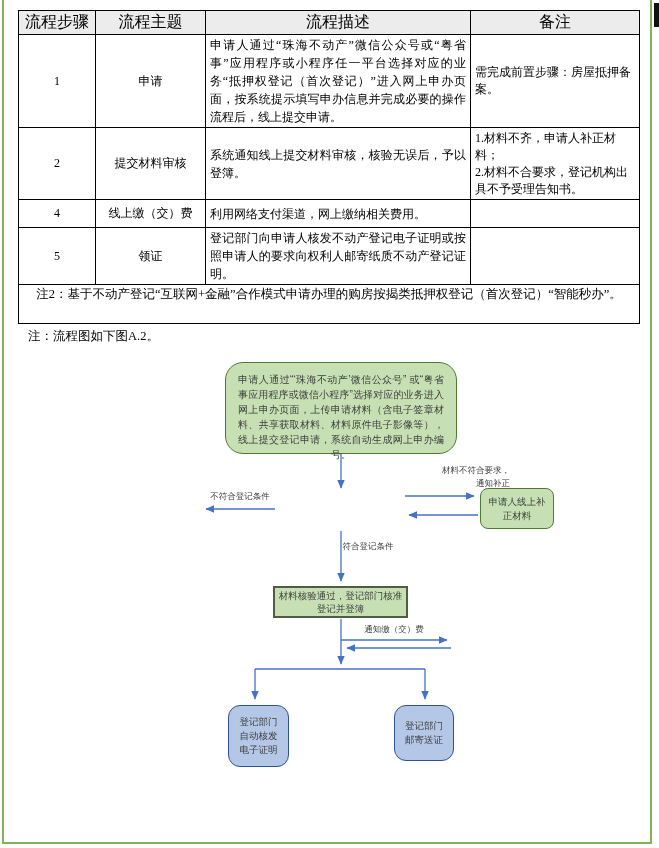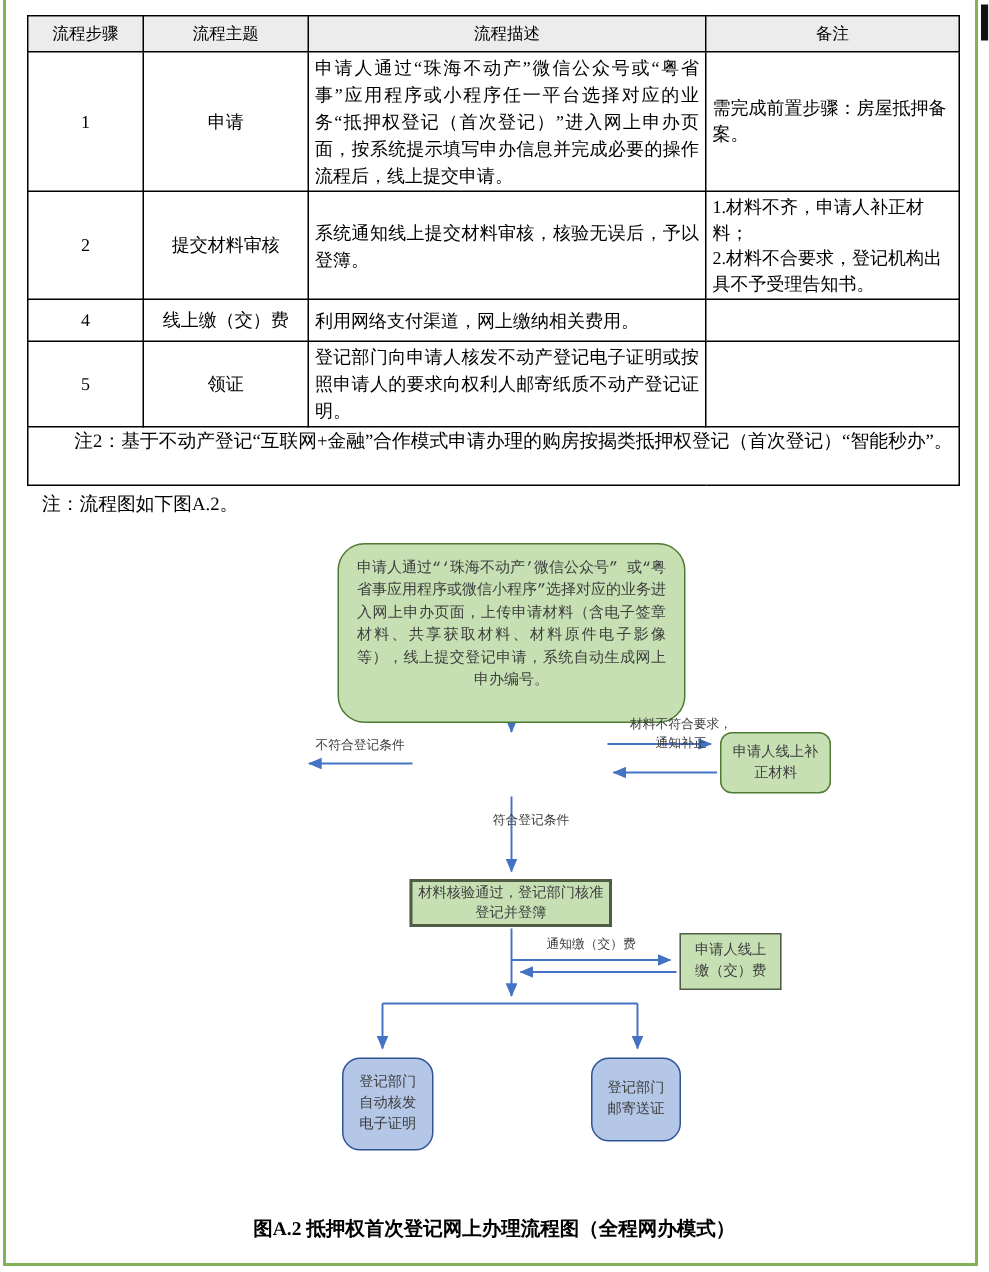--- a/index.html
+++ b/index.html
@@ -6,58 +6,58 @@
   .page{position:relative;width:659px;height:848px;background:#ffffff;overflow:hidden;
         font-family:"Liberation Serif",serif;color:#000;}
   .green-frame{position:absolute;left:2px;top:-3px;right:7px;bottom:4px;
         border:2px solid var(--frame-green,#82b356);pointer-events:none;}
   .corner-mark{position:absolute;right:0;top:3px;width:5px;height:24px;background:#111;}
 
   
   .proc-table{position:absolute;left:18px;top:10px;width:621px;border-collapse:collapse;
         table-layout:fixed;font-size:12px;}
   .proc-table th,.proc-table td{border:1px solid #000;padding:1px 4px;overflow:hidden;box-sizing:border-box;}
-  .proc-table th{background:#ececec;font-weight:normal;font-size:11px;height:24px;text-align:center;}
+  .proc-table th{background:#ececec;font-weight:normal;font-size:16px;height:24px;text-align:center;}
   .c-step,.c-theme{text-align:center;vertical-align:middle;}
   .c-desc{text-align:justify;vertical-align:middle;line-height:18px;}
   .c-remark{vertical-align:middle;line-height:17px;white-space:pre-line;text-align:left;}
   .r1{height:93px;} .r2{height:72px;} .r3{height:28px;} .r4{height:35px;}
   .footnote-row{height:39px;}
-  .footnote-cell{vertical-align:top;padding:4px 6px;font-size:12.5px;text-align:right;}
+  .footnote-cell{vertical-align:top;padding:4px 6px;font-size:12.5px;text-align:center;}
 
   .note{position:absolute;left:28px;top:308px;font-size:12.5px;margin-top:20px;}
 
   
   .flowchart{position:absolute;left:0;top:340px;width:659px;height:460px;
         font-family:"Liberation Sans",sans-serif;color:#3d3d3d;}
   .arrows{position:absolute;left:0;top:0;}
   .fc-box{position:absolute;display:flex;align-items:center;justify-content:center;
         text-align:center;box-sizing:border-box;white-space:pre-line;}
-  .start{left:225px;top:22px;width:232px;height:120px;display:block;
+  .start{left:225px;top:22px;width:232px;height:92px;display:block;
         background:var(--green-fill,#c6e0b4);border:1.5px solid var(--green-border,#4e7a33);
         border-radius:18px;font-size:10px;line-height:15px;padding:9px 12px 0 12px;
-        white-space:normal;text-align:justify;text-align-last:center;font-family:Liberation Mono, monospace;}
+        white-space:normal;text-align:justify;text-align-last:center;}
   .review{left:277px;top:154px;width:126px;height:37px;background:var(--blue-fill,#b4c7e7);
         border:1.5px solid #404040;font-size:9.5px;}
   .reject{left:120px;top:147px;width:82px;height:41px;background:var(--blue-fill,#b4c7e7);
         border:1.5px solid var(--blue-border,#2f5496);border-radius:8px;font-size:9.5px;line-height:14px;}
   .supplement{left:480px;top:148px;width:74px;height:41px;background:var(--green-fill,#c6e0b4);
         border:1.5px solid var(--green-border,#4e7a33);border-radius:8px;font-size:9.5px;line-height:14px;}
   .approve{left:273px;top:246px;width:135px;height:32px;background:var(--green-fill,#c6e0b4);
         border:2px solid #4f5d45;font-size:9.5px;line-height:13px;}
   .fee{left:453px;top:282px;width:68px;height:38px;background:var(--green-fill,#c6e0b4);
         border:1.5px solid #4f5d45;font-size:9.5px;line-height:14px;}
   .ecert{left:228px;top:365px;width:61px;height:62px;background:var(--blue-fill,#b4c7e7);
         border:1.5px solid var(--blue-border,#2f5496);border-radius:12px;font-size:9.5px;line-height:14px;}
   .mail{left:394px;top:365px;width:60px;height:56px;background:var(--blue-fill,#b4c7e7);
         border:1.5px solid var(--blue-border,#2f5496);border-radius:12px;font-size:9.5px;line-height:14px;}
   .fc-label{position:absolute;font-size:8.5px;text-align:center;white-space:pre-line;line-height:13px;}
   .lbl-reject{left:200px;top:150px;width:80px;}
-  .lbl-supplement{left:398px;top:136px;width:112px;}
-  .lbl-approve{left:302px;top:200px;width:104px;}
+  .lbl-supplement{left:398px;top:124px;width:112px;text-align:right;}
+  .lbl-approve{left:316px;top:200px;width:104px;}
   .lbl-fee{left:342px;top:283px;width:104px;}
 
   .caption{position:absolute;left:0;top:810px;width:659px;text-align:center;
         font-size:13px;font-weight:bold;}
 </style>
 </head>
 <body>
 
 <div class="page">
   <div class="green-frame"></div>
@@ -132,29 +132,26 @@
         <line x1="341" y1="300" x2="447" y2="300" marker-end="url(#ah)"></line>
         <line x1="451" y1="308" x2="347" y2="308" marker-end="url(#ah)"></line>
       </g>
     </svg>
 
     <div class="fc-box start">申请人通过“‘珠海不动产’微信公众号” 或“粤省事应用程序或微信小程序”选择对应的业务进入网上申办页面，上传申请材料（含电子签章材料、共享获取材料、材料原件电子影像等），线上提交登记申请，系统自动生成网上申办编号。</div>
     <div class="fc-box supplement">申请人线上补
 正材料</div>
     <div class="fc-box approve">材料核验通过，登记部门核准
 登记并登簿</div>
-    <div class="fc-box fee">申请人线上
-缴（交）费</div>
     <div class="fc-box ecert">登记部门
 自动核发
 电子证明</div>
     <div class="fc-box mail">登记部门
 邮寄送证</div>
 
     <div class="fc-label lbl-reject">不符合登记条件</div>
     <div class="fc-label lbl-supplement">材料不符合要求，
 通知补正</div>
     <div class="fc-label lbl-approve">符合登记条件</div>
     <div class="fc-label lbl-fee">通知缴（交）费</div>
   </div>
 
-  <div class="caption">图A.2 抵押权首次登记网上办理流程图（全程网办模式）</div>
 </div>
 
 </body></html>

